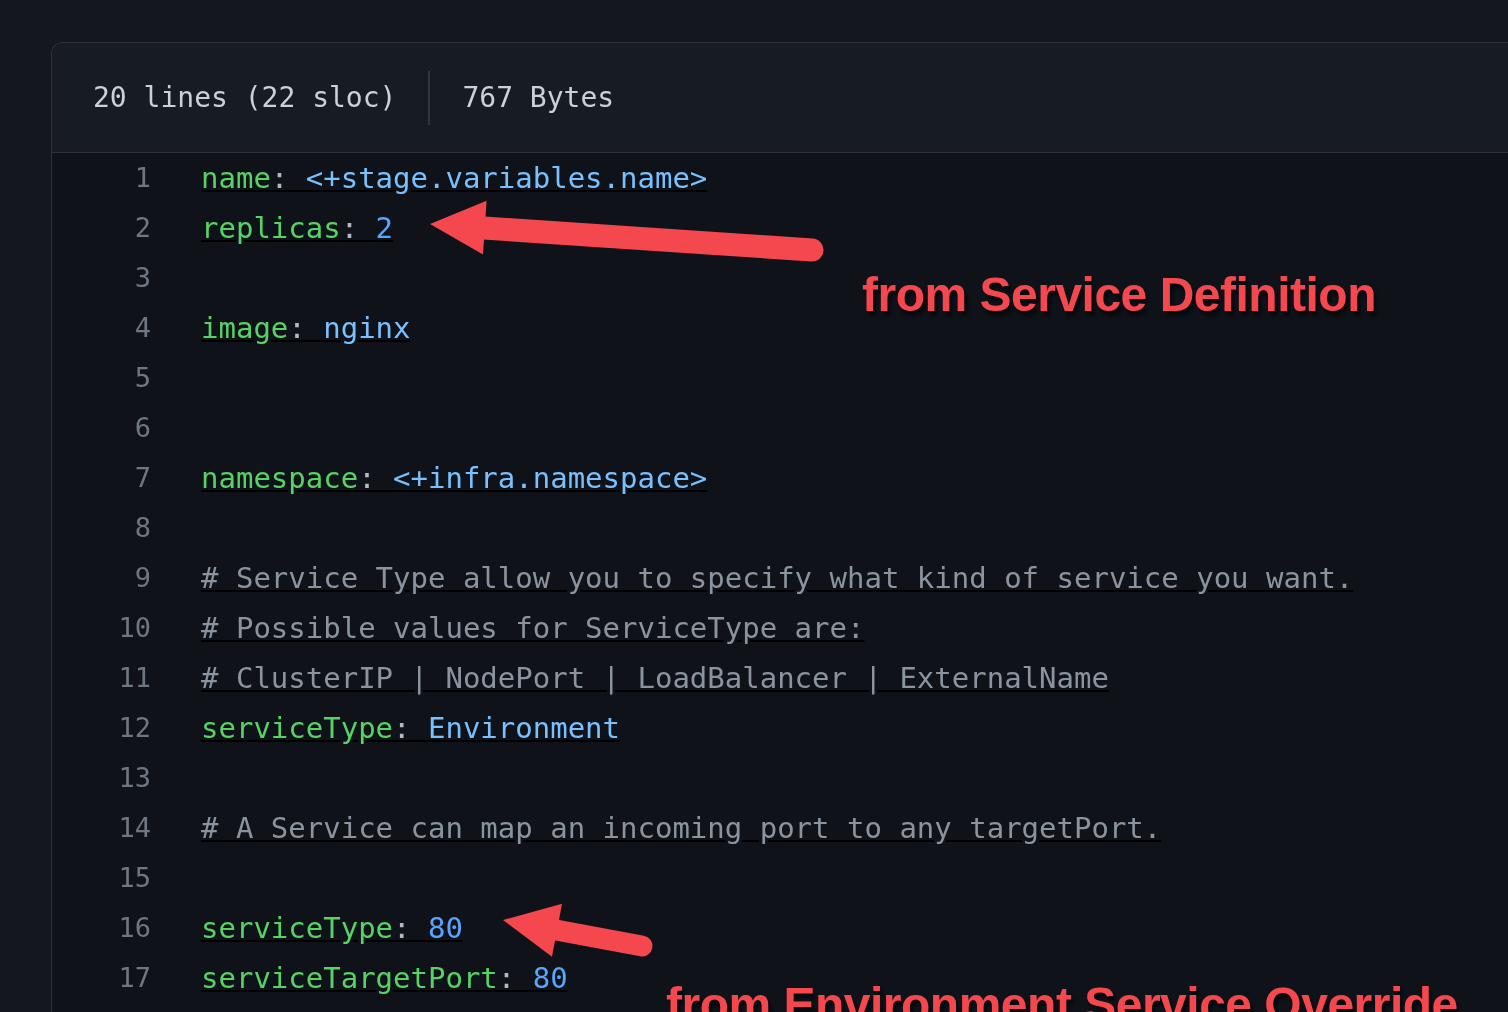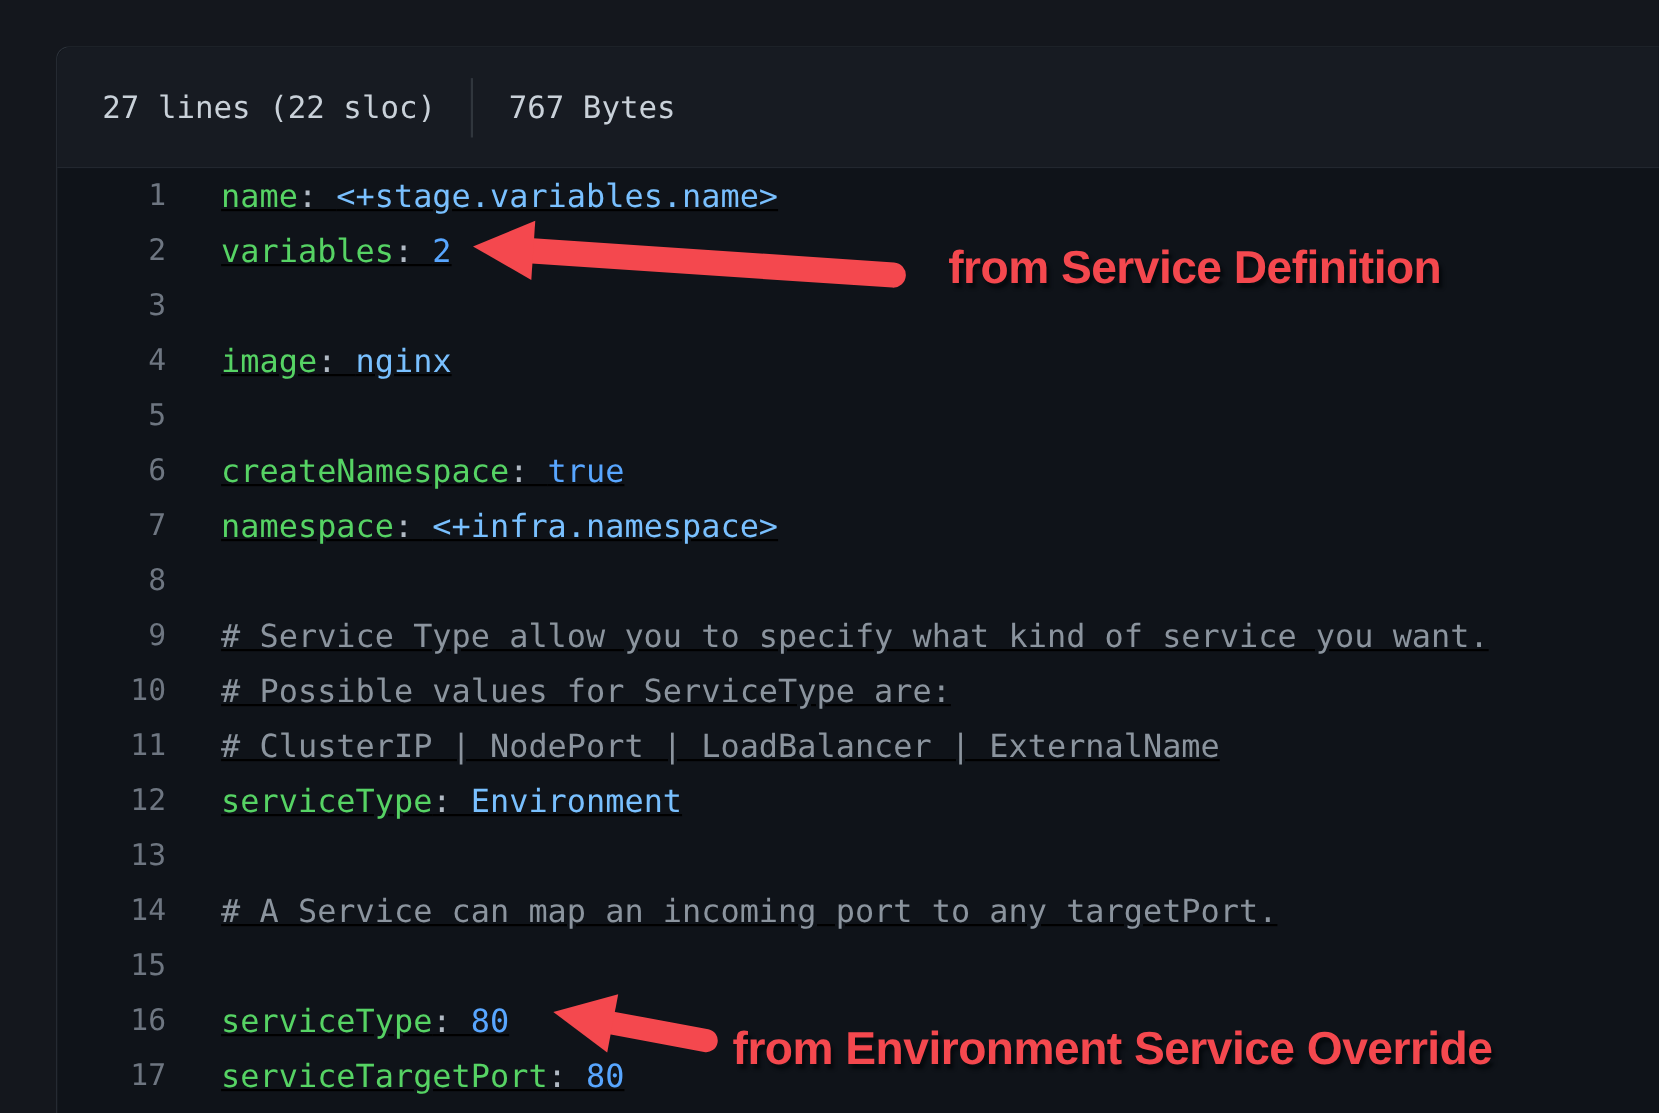--- a/index.html
+++ b/index.html
@@ -58,52 +58,53 @@
   .tok-punc    { color:var(--tok-punc,#b1bac4); }
   .tok-str     { color:var(--tok-str,#79c0ff); }
   .tok-num     { color:var(--tok-num,#58a6ff); }
   .tok-comment { color:var(--tok-comment,#8b949e); }
 
   
   .annotation-text {
     position:absolute;
     font-family:"Liberation Sans","DejaVu Sans",sans-serif;
     font-weight:bold;
-    font-size:42px;
+    font-size:48px;
     letter-spacing:-0.5px;
     color:var(--accent-red,#f4484e);
     text-shadow:3px 5px 3px rgba(5,8,12,0.85);
     white-space:nowrap;
     pointer-events:none;
+    margin-top:48px;
   }
   .annotation-text-1 { left:862px; top:219px; }
   .annotation-text-2 { left:666px; top:929px; }
 
   .arrow-layer {
     position:absolute; left:0; top:0;
     width:1508px; height:1012px;
     pointer-events:none;
   }
 </style>
 </head>
 <body>
 
 <div class="file-panel">
   <div class="file-header">
-    <span>27 lines (22 sloc)</span>
+    <span>20 lines (22 sloc)</span>
     <span class="header-divider"></span>
     <span>767 Bytes</span>
   </div>
   <div class="code-area">
       <div class="code-line"><span class="ln">1</span><span class="cl"><span class="tok-key">name</span><span class="tok-punc">: </span><span class="tok-str">&lt;+stage.variables.name&gt;</span></span></div>
-      <div class="code-line"><span class="ln">2</span><span class="cl"><span class="tok-key">variables</span><span class="tok-punc">: </span><span class="tok-num">2</span></span></div>
+      <div class="code-line"><span class="ln">2</span><span class="cl"><span class="tok-key">replicas</span><span class="tok-punc">: </span><span class="tok-num">2</span></span></div>
       <div class="code-line"><span class="ln">3</span><span class="cl"></span></div>
       <div class="code-line"><span class="ln">4</span><span class="cl"><span class="tok-key">image</span><span class="tok-punc">: </span><span class="tok-str">nginx</span></span></div>
       <div class="code-line"><span class="ln">5</span><span class="cl"></span></div>
-      <div class="code-line"><span class="ln">6</span><span class="cl"><span class="tok-key">createNamespace</span><span class="tok-punc">: </span><span class="tok-num">true</span></span></div>
+      <div class="code-line"><span class="ln">6</span></div>
       <div class="code-line"><span class="ln">7</span><span class="cl"><span class="tok-key">namespace</span><span class="tok-punc">: </span><span class="tok-str">&lt;+infra.namespace&gt;</span></span></div>
       <div class="code-line"><span class="ln">8</span><span class="cl"></span></div>
       <div class="code-line"><span class="ln">9</span><span class="cl"><span class="tok-comment"># Service Type allow you to specify what kind of service you want.</span></span></div>
       <div class="code-line"><span class="ln">10</span><span class="cl"><span class="tok-comment"># Possible values for ServiceType are:</span></span></div>
       <div class="code-line"><span class="ln">11</span><span class="cl"><span class="tok-comment"># ClusterIP | NodePort | LoadBalancer | ExternalName</span></span></div>
       <div class="code-line"><span class="ln">12</span><span class="cl"><span class="tok-key">serviceType</span><span class="tok-punc">: </span><span class="tok-str">Environment</span></span></div>
       <div class="code-line"><span class="ln">13</span><span class="cl"></span></div>
       <div class="code-line"><span class="ln">14</span><span class="cl"><span class="tok-comment"># A Service can map an incoming port to any targetPort.</span></span></div>
       <div class="code-line"><span class="ln">15</span></div>
       <div class="code-line"><span class="ln">16</span><span class="cl"><span class="tok-key">serviceType</span><span class="tok-punc">: </span><span class="tok-num">80</span></span></div>

